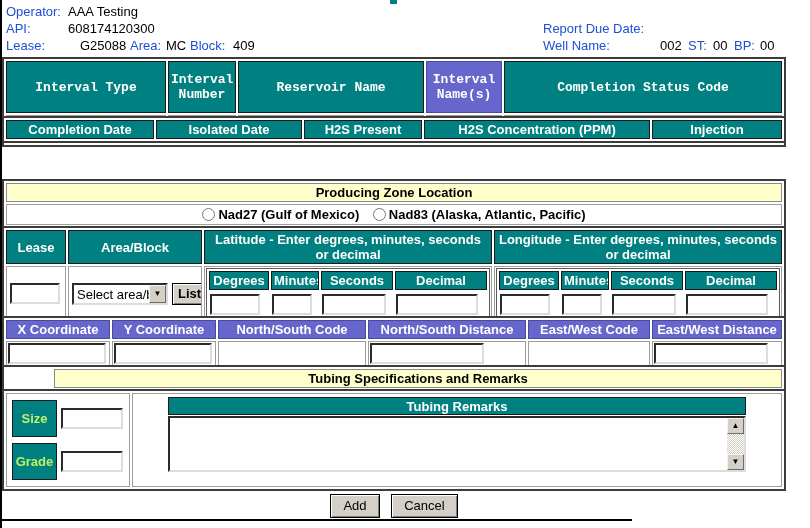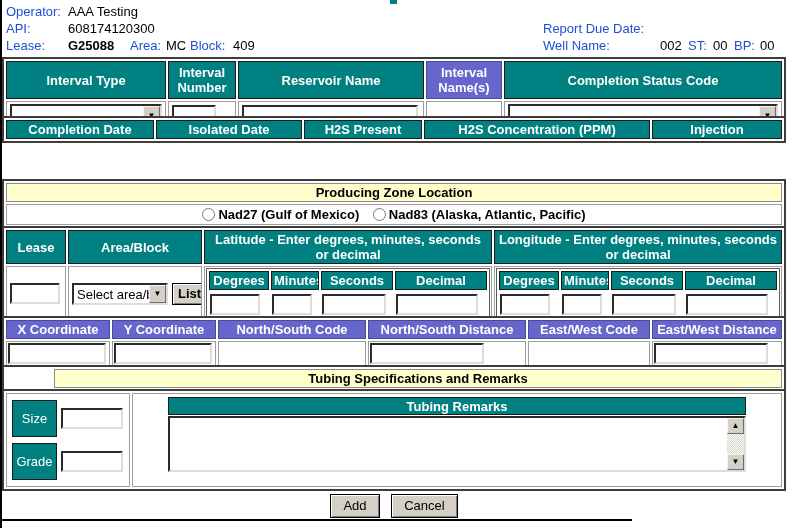--- a/index.html
+++ b/index.html
@@ -58,21 +58,21 @@
     font-family:"Liberation Sans",sans-serif; cursor:default;
   }
   .rad { width:13px; height:13px; margin:0 3px 0 0; vertical-align:-2px; }
   .rlab { font-weight:bold; }
 
   table.inner { border-collapse:separate; border-spacing:2px; width:100%; border:1px solid #5a5a5a; table-layout:fixed; }
   table.inner td { overflow:hidden; }
   table.inner td.ib { padding:1px; background:#fff; }
 
   table.tub { border-collapse:separate; border-spacing:3px 6px; }
-  td.tlab { background:#008080; color:#ffffff; font-weight:normal; text-align:center;
+  td.tlab { background:#008080; color:#bef264; font-weight:bold; text-align:center;
     border:1px solid #1a1a1a; width:48px; height:24px; padding:10px 2px; }
 
   .rem-h { width:578px; margin:1px auto 1px; background:#008080; color:#fff; font-weight:bold;
     text-align:center; height:18px; line-height:17px; border:1px solid #1a1a1a; }
   .ta-wrap { display:flex; width:578px; height:56px; margin:0 auto; background:#fff;
     border:2px solid; border-color:#2b2b2b #dcdcdc #dcdcdc #2b2b2b; }
   .ta-wrap textarea { flex:1; border:none; outline:none; resize:none;
     font-family:"Liberation Sans",sans-serif; font-size:13px; }
   .sb { width:17px; display:flex; flex-direction:column; }
   .sb-btn { height:16px; background:#d4d0c8; font-size:8px; text-align:center; line-height:14px;
@@ -94,21 +94,21 @@
   <span class="blue" style="left:6px;">Operator:</span>
   <span style="left:68px;">AAA Testing</span>
 </div>
 <div class="abs irow" style="left:0;top:21px;width:810px;height:17px;">
   <span class="blue" style="left:6px;">API:</span>
   <span style="left:68px;">608174120300</span>
   <span class="blue" style="left:543px;">Report Due Date:</span>
 </div>
 <div class="abs irow" style="left:0;top:38px;width:810px;height:17px;">
   <span class="blue" style="left:6px;">Lease:</span>
-  <span style="left:68px;font-weight:bold;">G25088</span>
+  <span style="left:80px;">G25088</span>
   <span class="blue" style="left:130px;">Area:</span>
   <span style="left:166px;">MC</span>
   <span class="blue" style="left:190px;">Block:</span>
   <span style="left:233px;">409</span>
   <span class="blue" style="left:543px;">Well Name:</span>
   <span style="left:660px;">002</span>
   <span class="blue" style="left:688px;">ST:</span>
   <span style="left:713px;">00</span>
   <span class="blue" style="left:734px;">BP:</span>
   <span style="left:760px;">00</span>
@@ -116,21 +116,21 @@
 
 <table class="t" style="top:57px;">
   <colgroup>
       <col style="width:160px">
       <col style="width:68px">
       <col style="width:186px">
       <col style="width:76px">
       <col style="width:278px">
     </colgroup>
   <tbody>
-      <tr style="height:38px;">
+      <tr style="height:52px;font-family:Liberation Mono, monospace;">
     <td class="th">Interval Type</td>
     <td class="th">Interval Number</td>
     <td class="th">Reservoir Name</td>
     <td class="thp">Interval Name(s)</td>
     <td class="th">Completion Status Code</td>
   </tr>
   <tr style="height:27px;">
     <td class="tb">
       <div class="sel">
         <span class="sel-txt"></span>

